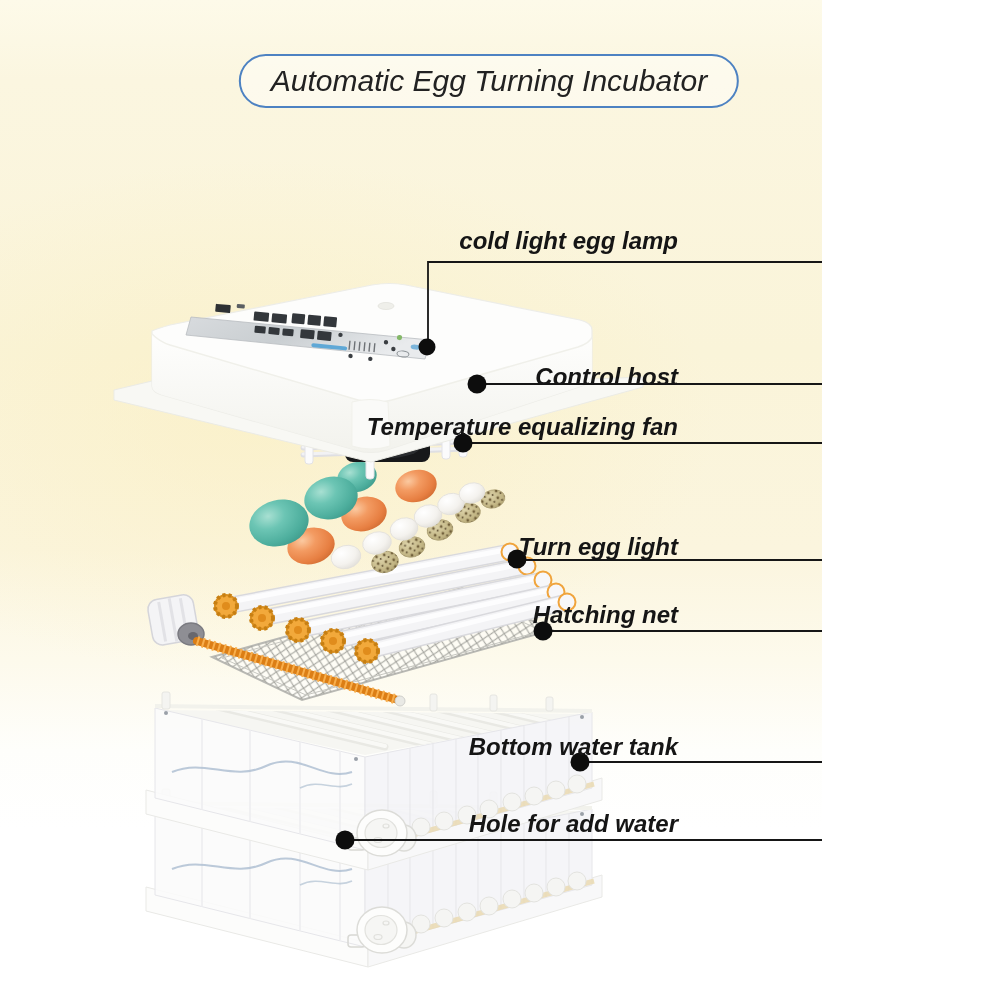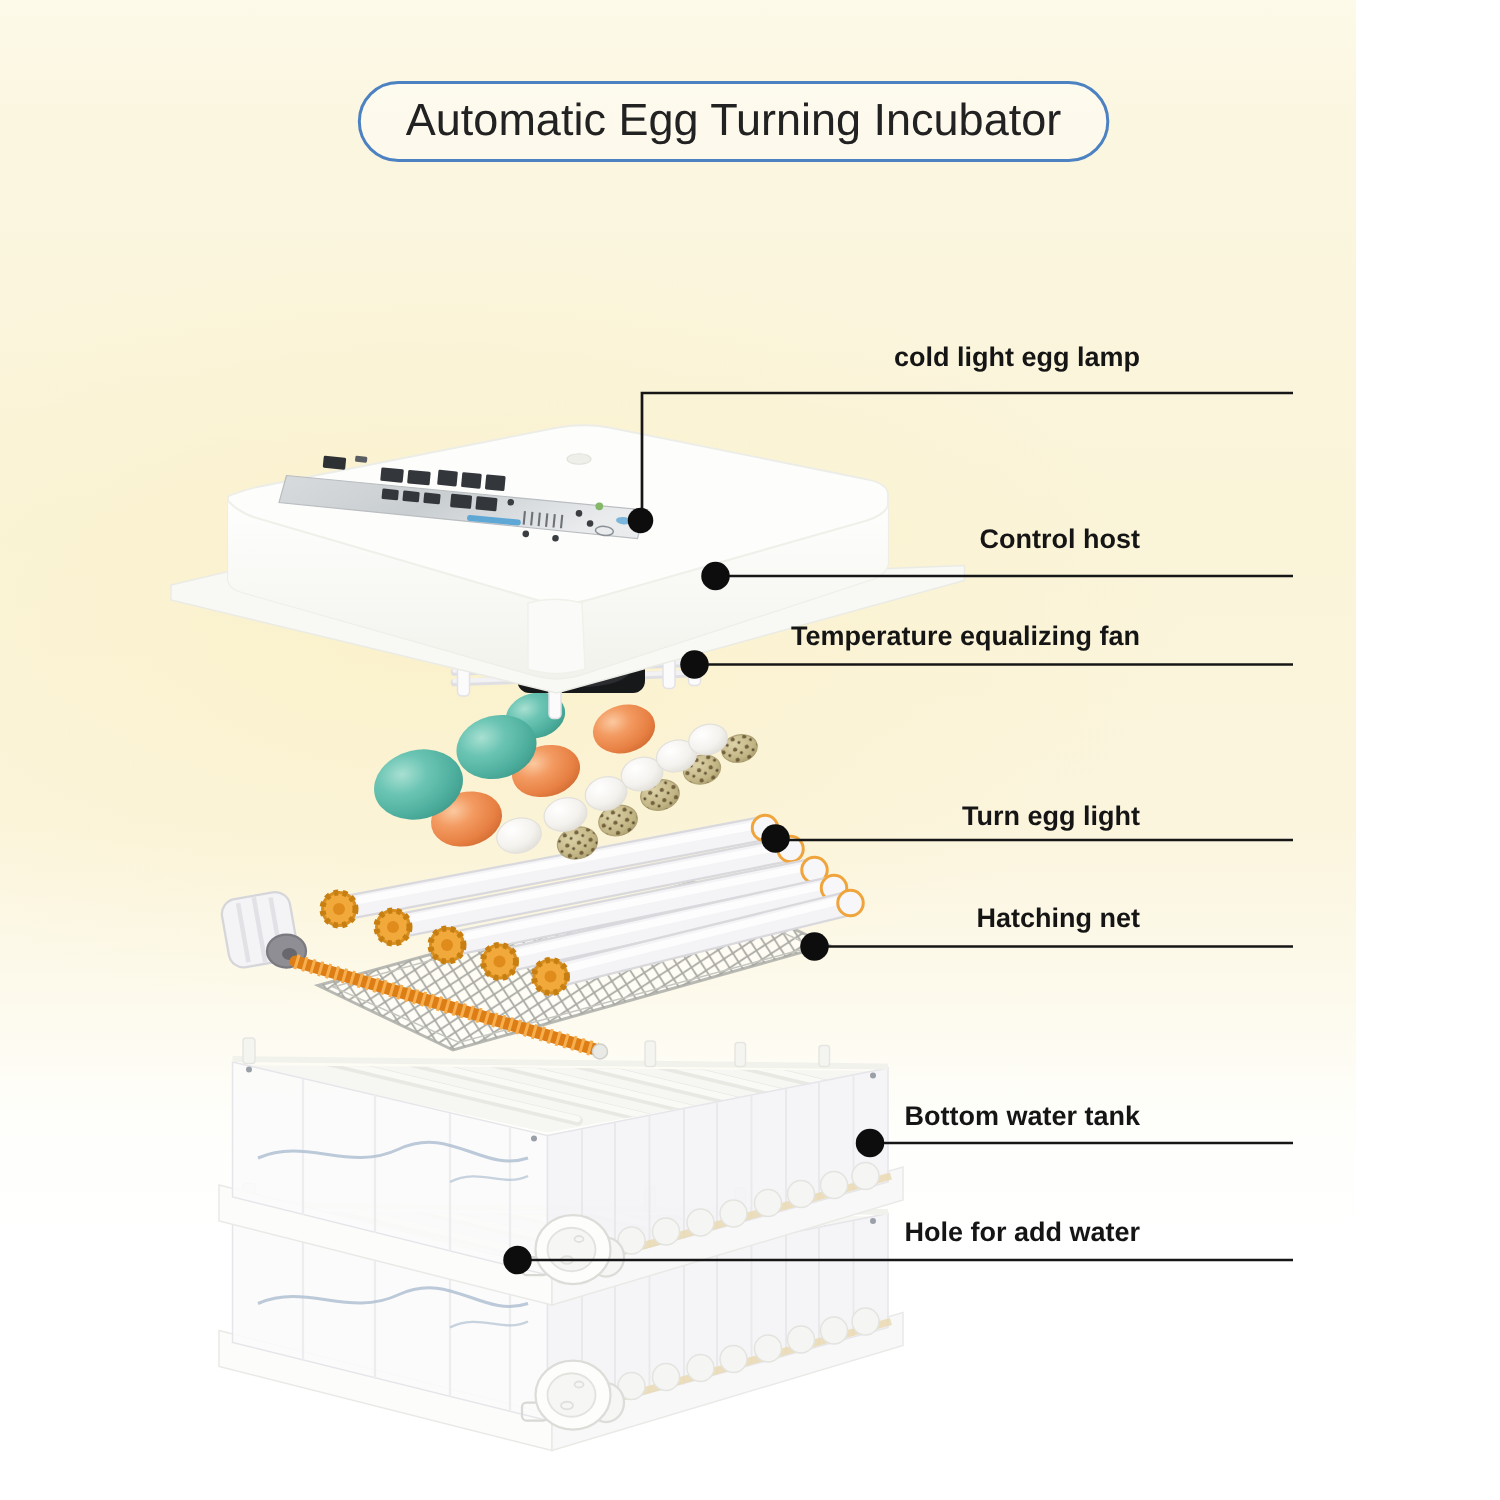--- a/index.html
+++ b/index.html
@@ -1,45 +1,46 @@
 <!DOCTYPE html>
 <html><head>
 <meta charset="utf-8">
 <style>
   html,body{margin:0;padding:0;}
   .page{
     position:relative;
-    width:904px;height:1000px;
+    width:822px;height:1000px;
     overflow:hidden;
     font-family:"Liberation Sans", sans-serif;
     background:
       radial-gradient(55% 26% at 32% 42%, rgba(250,238,190,0.55) 0%, rgba(250,238,190,0) 100%),
       linear-gradient(180deg,#FDFAE9 0%,#FBF6E0 8%,#FAF4D9 35%,#FBF5DE 55%,#FDFAEC 66%,#FEFEFB 75%,#FFFFFF 83%,#FFFFFF 100%);
+    font-style: italic;
   }
   .badge{
     position:absolute; top:54px; left:489px; transform:translateX(-50%);
     padding:8px 30px;
     border:2.5px solid #4d82c2;
     border-radius:28px;
     background:rgba(255,255,252,0.45);
     font-size:30px; font-weight:400; color:#222; white-space:nowrap;
   }
   .big-title{
     position:absolute; top:108px; left:491px; transform:translateX(-50%);
     font-size:66px; font-weight:700; color:#0f0f0f;
     -webkit-text-stroke:2.2px #0f0f0f;
     letter-spacing:0px; white-space:nowrap;
   }
   .part-label{
     position:absolute; right:144px;
-    font-size:18px; font-weight:700; color:#151515;
+    font-size:24px; font-weight:700; color:#151515;
     white-space:nowrap; text-align:right; line-height:1;
   }
   .lbl-lamp{top:229px;}
-  .lbl-host{top:350px;text-align:right;}
+  .lbl-host{top:365px;text-align:right;}
   .lbl-fan{top:415px;}
   .lbl-roller{top:535px;}
   .lbl-net{top:603px;margin-left:46px;}
   .lbl-tank{top:735px;}
   .lbl-hole{top:812px;}
   svg{position:absolute;top:0;left:0;}
 </style>
 </head>
 <body>
 

